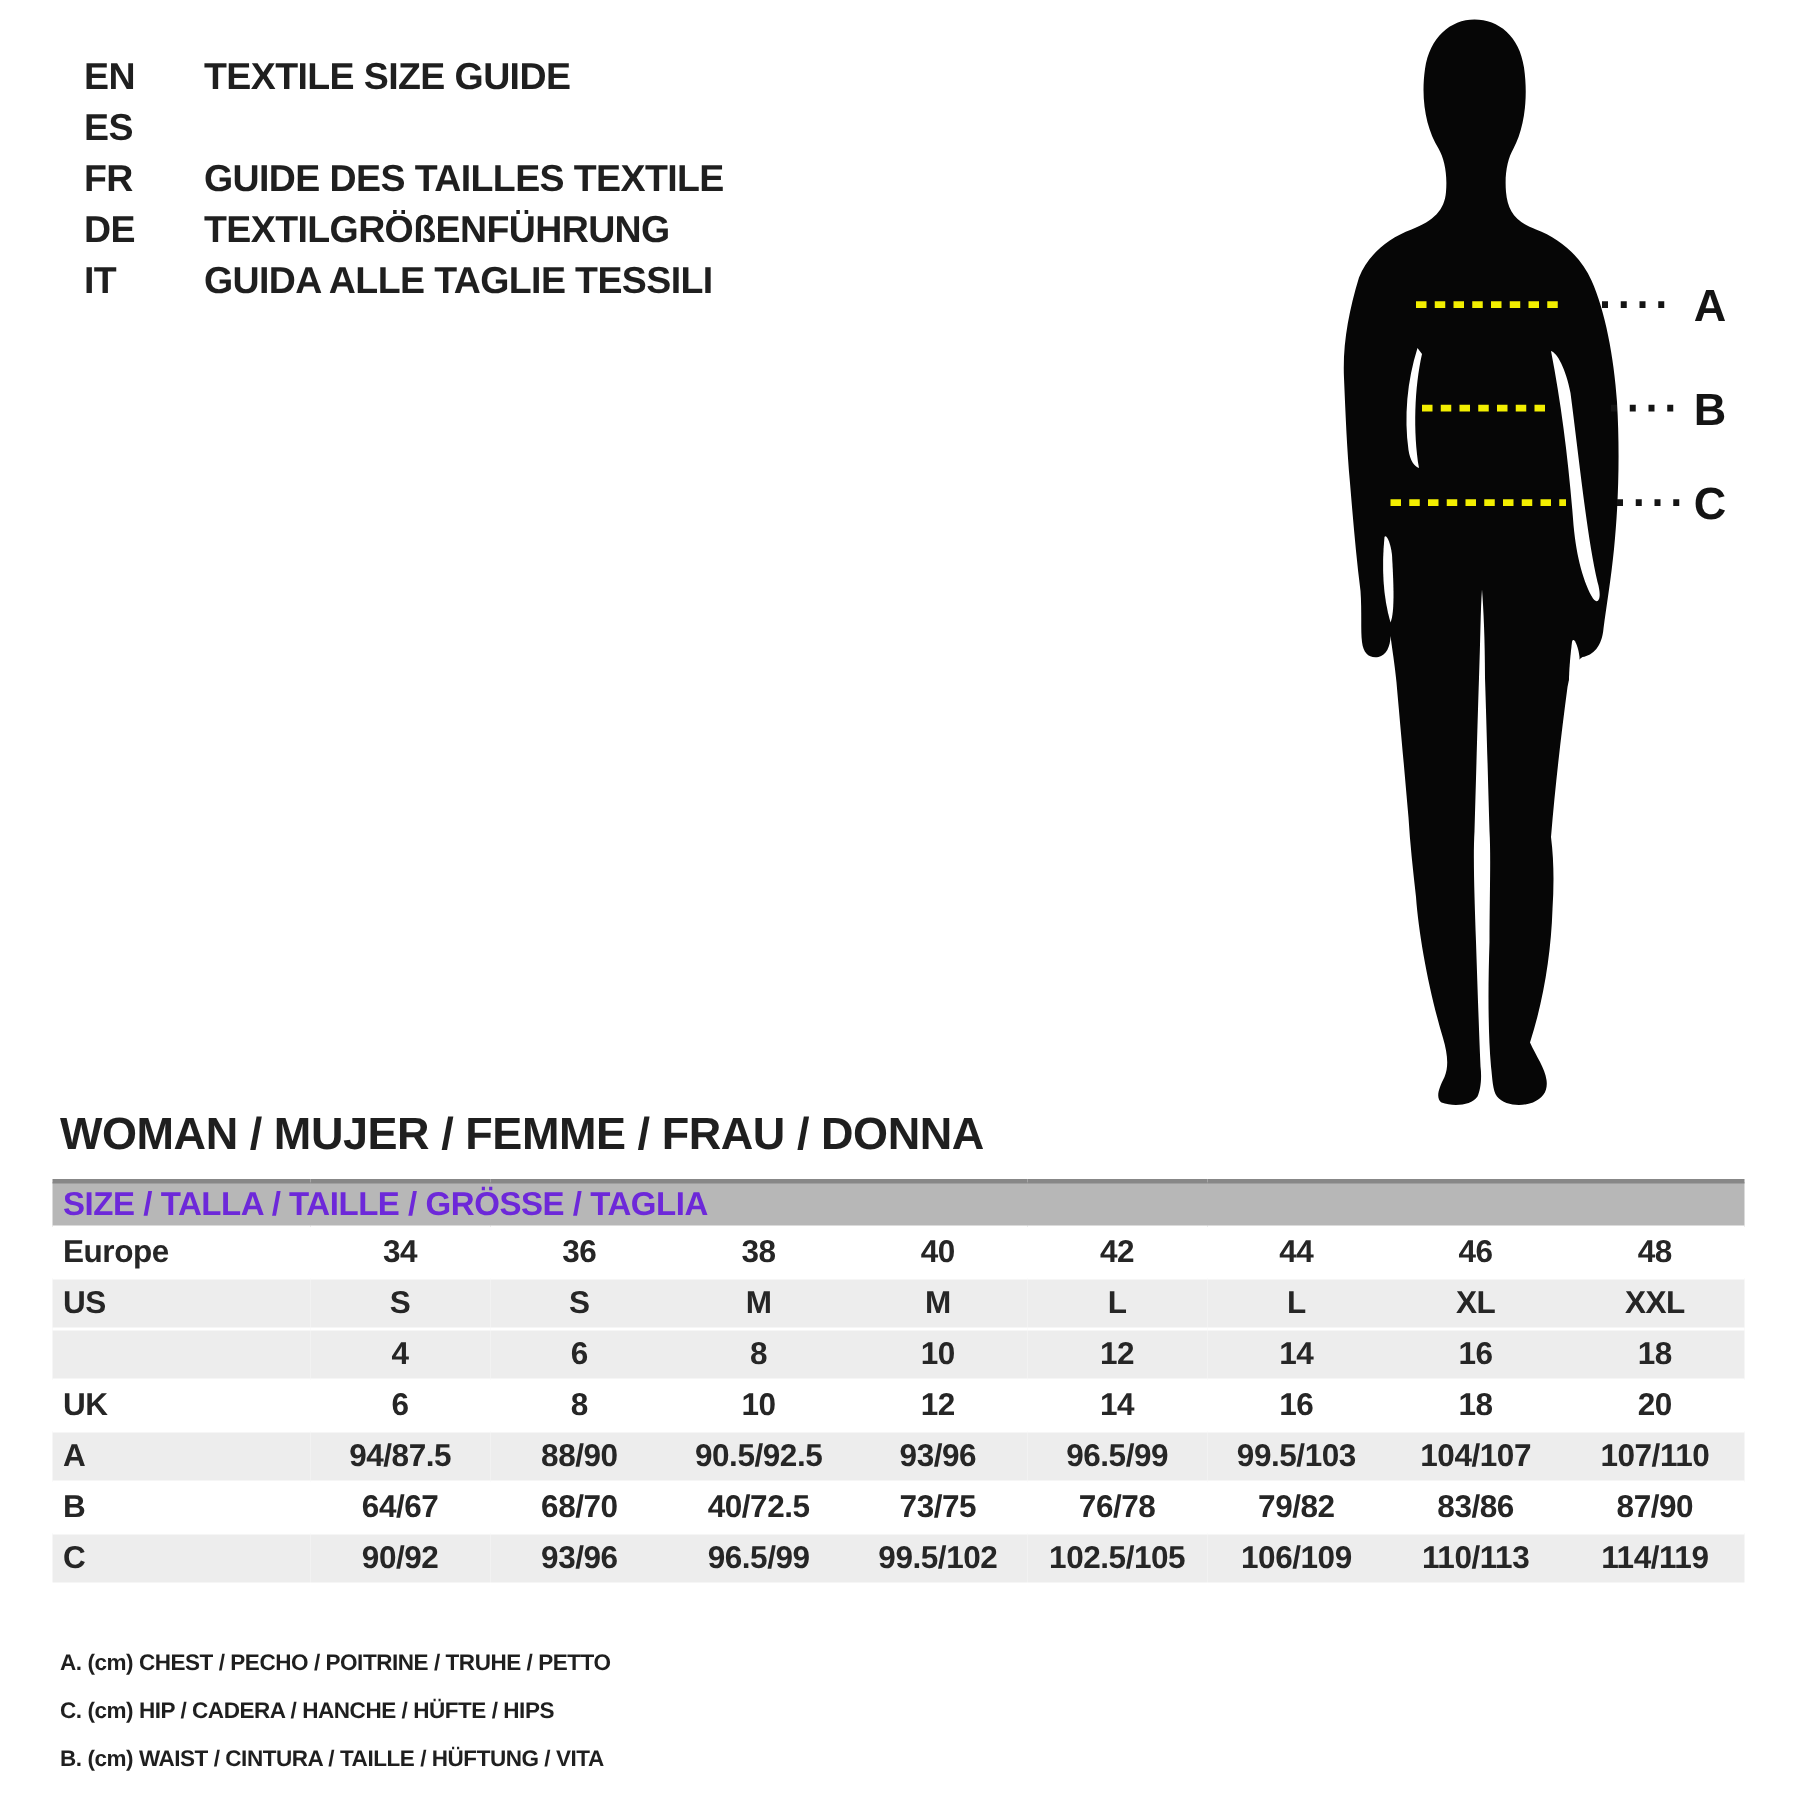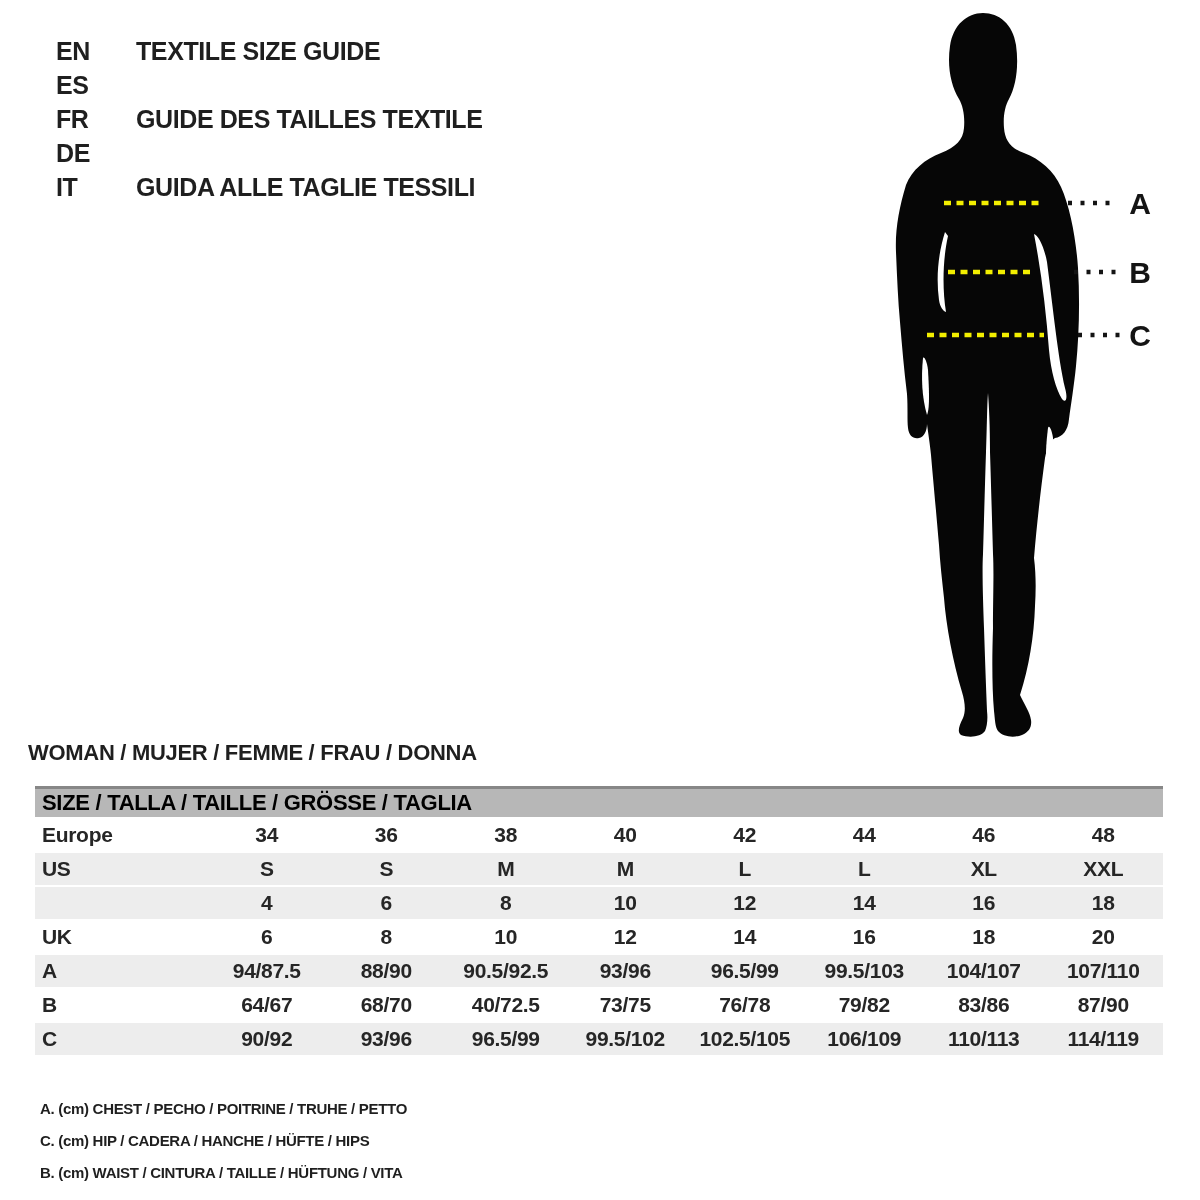--- a/index.html
+++ b/index.html
@@ -14,30 +14,30 @@
   .lang-list{position:absolute;left:40px;top:34px;margin-left:16px;}
   .lang-row{display:flex;height:34px;align-items:center;
     font-weight:bold;font-size:25px;letter-spacing:-0.4px;white-space:nowrap;}
   .lang-code{width:80px;flex:0 0 80px;}
 
   
   .figure-wrap{position:absolute;left:848px;top:0;width:352px;height:760px;}
   .figure-wrap svg{display:block;}
 
   
-  .section-title{position:absolute;left:28px;top:740px;
-    font-size:22px;font-weight:bold;letter-spacing:-0.3px;white-space:nowrap;}
+  .section-title{position:absolute;left:40px;top:740px;
+    font-size:30px;font-weight:bold;letter-spacing:-0.3px;white-space:nowrap;}
 
   
   .size-table{position:absolute;left:35px;top:786px;width:1128px;
     border-collapse:collapse;table-layout:fixed;}
   .size-table th.header-bar{
     background:#b7b7b7;border-top:3px solid #878787;height:28px;
     font-size:22px;font-weight:bold;text-align:left;padding:0 0 0 7px;
-    color:#000000;letter-spacing:-0.3px;white-space:nowrap;}
+    color:#6d28d9;letter-spacing:-0.3px;white-space:nowrap;}
   .size-table td{height:32px;font-size:21px;font-weight:bold;text-align:center;
     padding:0;color:#262626;border-top:2px solid #ffffff;letter-spacing:-0.3px;}
   .size-table td.rl{text-align:left;padding-left:7px;}
   .size-table col.label-col{width:172px;}
   .size-table tbody tr:nth-child(2) td,
   .size-table tbody tr:nth-child(3) td,
   .size-table tbody tr:nth-child(5) td,
   .size-table tbody tr:nth-child(7) td{background:#ededed;}
 
   
@@ -57,20 +57,21 @@
       </div>
       <div class="lang-row">
         <span class="lang-code">ES</span>
       </div>
       <div class="lang-row">
         <span class="lang-code">FR</span>
         <span class="lang-label">GUIDE DES TAILLES TEXTILE</span>
       </div>
       <div class="lang-row">
         <span class="lang-code">DE</span>
+        <span class="lang-label">TEXTILGRÖßENFÜHRUNG</span>
       </div>
       <div class="lang-row">
         <span class="lang-code">IT</span>
         <span class="lang-label">GUIDA ALLE TAGLIE TESSILI</span>
       </div>
     </div>
 
   <div class="figure-wrap">
     <svg width="352" height="760" viewBox="848 0 352 760">
 

